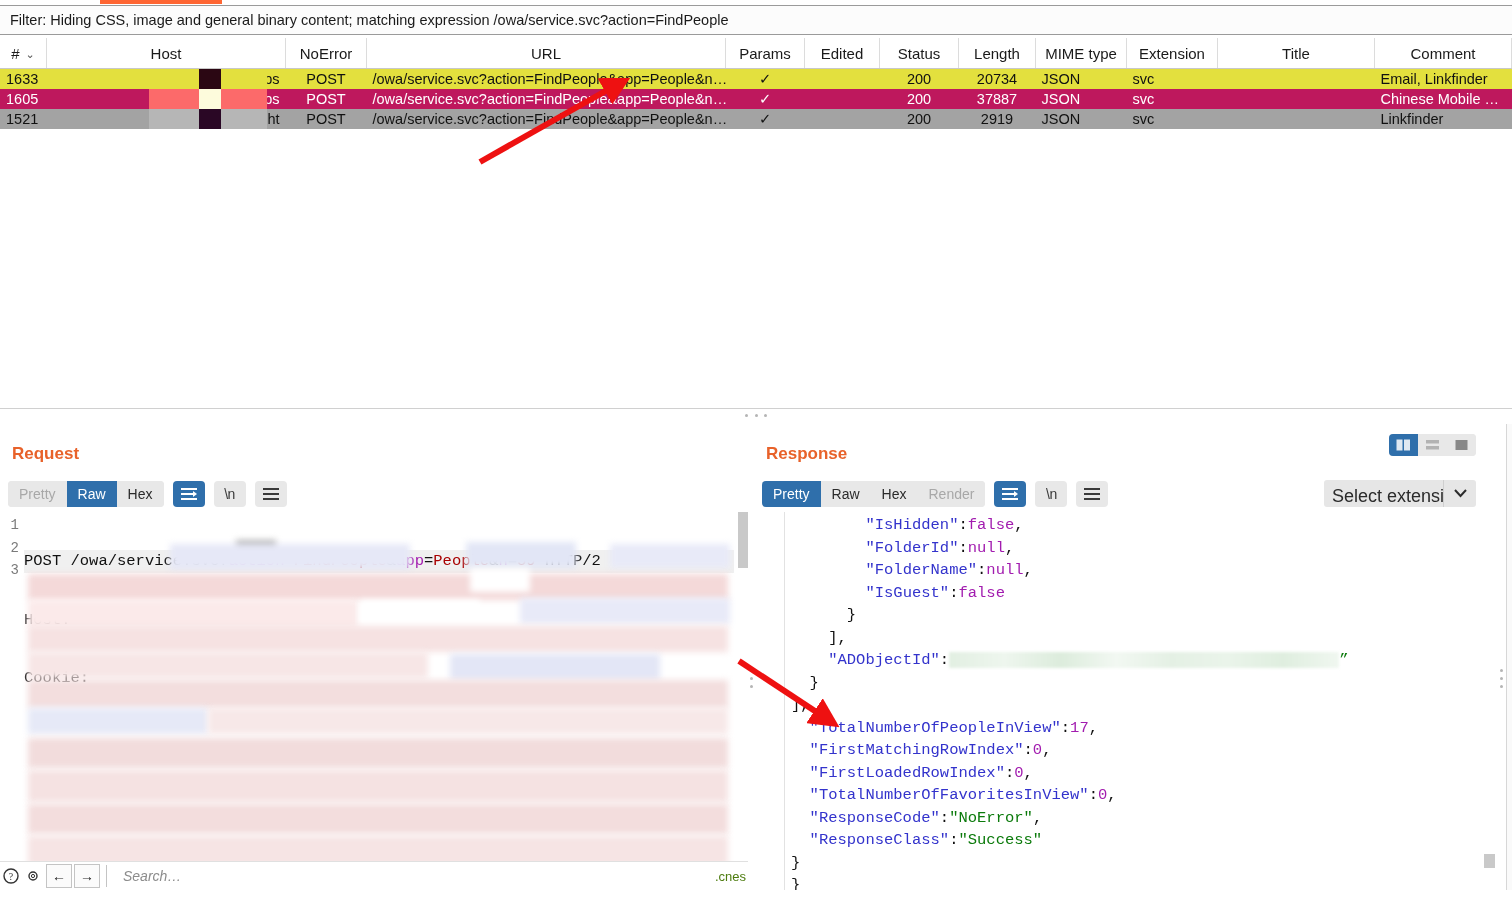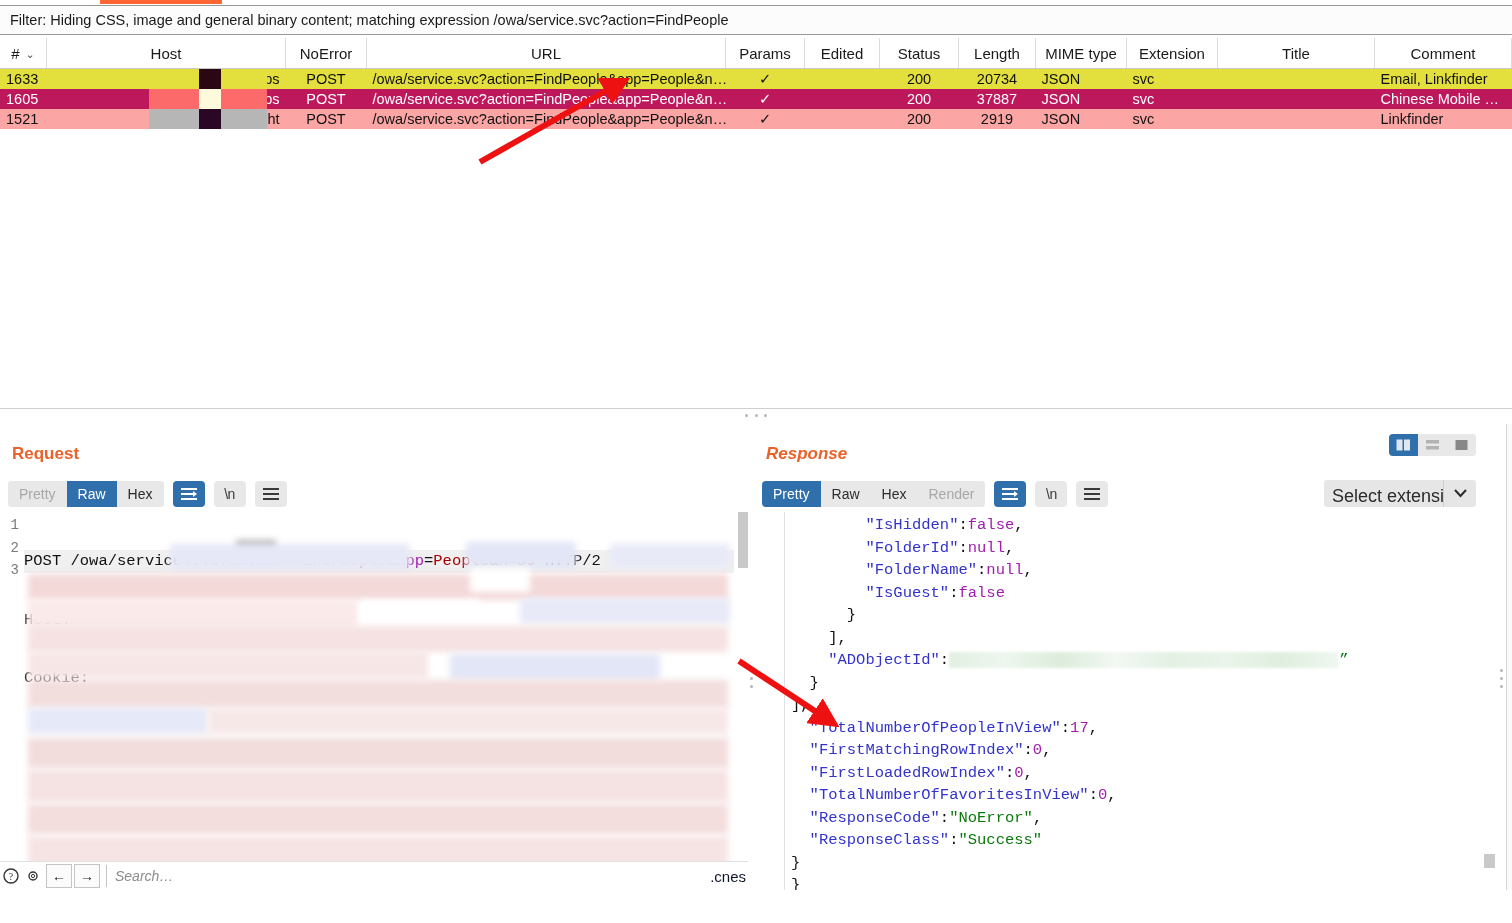--- a/index.html
+++ b/index.html
@@ -63,21 +63,21 @@
     color: #111; font-size: 14.5px;
     border: 0;
   }
   .th-num { position: relative; }
   .sort-caret {
     display: inline-block; margin-left: 6px; font-size: 11px; color: #555;
     transform: translateY(-1px);
   }
   tr.row-yellow td { background: #e3e03e; color: #111; }
   tr.row-salmon td { background: #be185d; color: #ffffff; }
-  tr.row-grey   td { background: #fca5a5; color: #111; }
+  tr.row-grey   td { background: #a3a3a3; color: #111; }
   .c-num  { width: 38px; text-align: left; padding-left: 6px; }
   .c-host { width: 230px; text-align: right; position: relative; }
   .c-meth { width: 72px; text-align: center; }
   .c-url  { width: 350px; text-align: left; }
   .c-par  { width: 70px; text-align: center; }
   .c-edit { width: 66px; text-align: center; }
   .c-stat { width: 70px; text-align: center; }
   .c-len  { width: 68px; text-align: center; }
   .c-mime { width: 82px; text-align: left; padding-left: 12px; margin-top: 40px;}
   .c-ext  { width: 82px; text-align: left; padding-left: 8px;}
@@ -118,21 +118,21 @@
   .pane {
     position: absolute; top: 424px; height: 466px; background: #ffffff;
   }
   .pane-req { left: 0; width: 752px; }
   .pane-res { left: 756px; width: 748px; }
 
   .pane-title {
     position: absolute; left: 12px; top: 20px;
     font-size: 17px; font-weight: bold; color: #e8622a;
   }
-  .pane-res .pane-title { left: 10px; font-style: italic; }
+  .pane-res .pane-title { left: 10px; }
 
   .seg-toolbar { position: absolute; top: 57px; left: 8px; display: flex; align-items: center; gap: 0; }
   .pane-res .seg-toolbar { left: 6px; }
   .seg-group { display: flex; background: #e8e8e8; border-radius: 4px; overflow: hidden; }
   .seg {
     font-size: 14px; padding: 4px 11px; line-height: 18px; color: #2b2b2b;
     background: #e8e8e8; cursor: default; border: 0; font-family: "Liberation Sans", sans-serif;
   }
   .seg.active { background: #2f6fab; color: #ffffff; }
   .seg.disabled { color: #a8a8a8; }
@@ -218,24 +218,24 @@
   .findbar { position: absolute; bottom: 0; height: 28px; display: flex; align-items: center; background: #ffffff;}
   .findbar-req { left: 0; width: 752px; border-top: 1px solid #e0e0e0;}
   .fb-icon { width: 22px; height: 22px; display:flex; align-items:center; justify-content:center; color:#333; }
   .fb-arrow {
     width: 24px; height: 22px; border: 1px solid #c4c4c4; background: #fbfbfb;
     display:flex; align-items:center; justify-content:center; font-size: 14px; color:#222;
     margin-left: 2px;
   }
   .fb-search {
     flex: 1; height: 22px; border-left: 1px solid #c4c4c4; margin-left: 6px;
-    display: flex; align-items: center;
+    display: flex; align-items: center; padding-left: 8px;
   }
   .fb-search .ph { font-size: 14px; color: #8c8c8c; font-style: italic; padding-left: 8px;}
-  .fb-cnes { font-size: 15px; color:#0f172a; padding-right: 6px; }
+  .fb-cnes { font-size: 13px; color:#4d7c0f; padding-right: 6px; }
 </style>
 </head>
 <body>
 
 <div id="app">
 
   <div class="tab-strip">
     <div class="tab-active-indicator"></div>
   </div>
 

